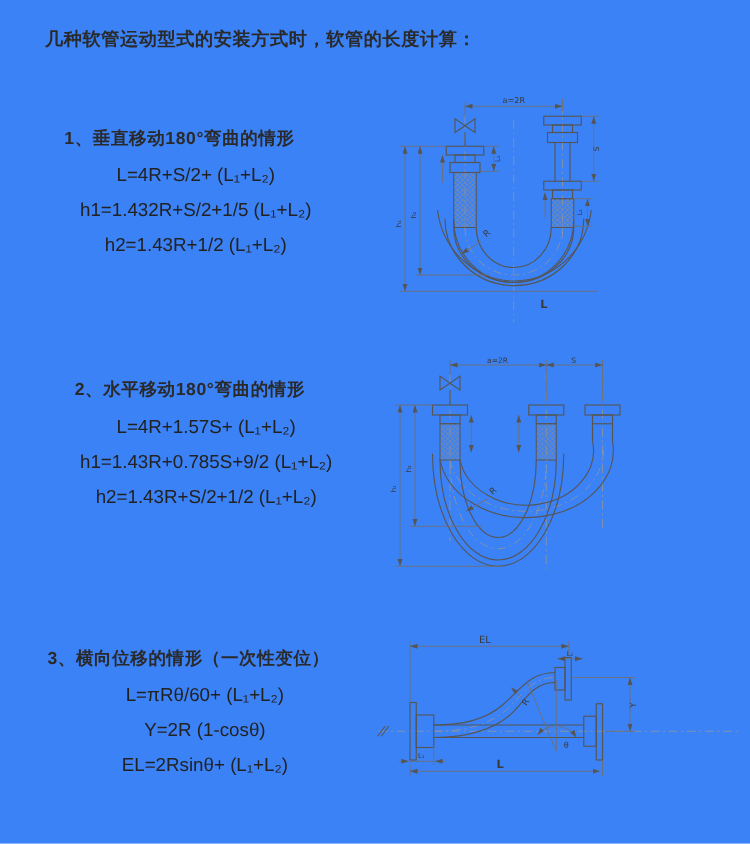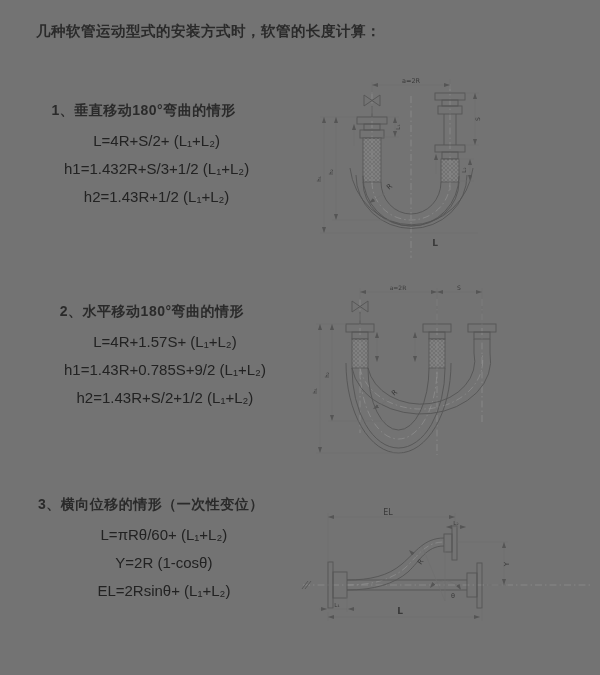--- a/index.html
+++ b/index.html
@@ -1,22 +1,22 @@
 <!DOCTYPE html>
 <html><head>
 <meta charset="utf-8">
 <style>
   html,body{margin:0;padding:0;background:#fff;}
   .page{
-    position:relative;width:600px;height:675px;background:#737373;overflow:hidden;
+    position:relative;width:600px;height:675px;background:#3b82f6;overflow:hidden;
     font-family:"Liberation Sans","DejaVu Sans",sans-serif;color:#2a2a2a;
   }
   .title{position:absolute;left:36px;top:22px;font-size:14.5px;font-weight:700;letter-spacing:.5px;}
   .sec{position:absolute;left:38px;text-align:center;}
-  #s1{top:102px;} #s2{top:303px;} #s3{top:496px;}
+  #s1{top:102px;} #s2{top:303px;} #s3{top:518px;}
   .heading{font-size:14px;font-weight:700;letter-spacing:.5px;}
   .formula{font-size:15px;margin-top:12px;padding-left:26px;color:#222;height:16px;}
   .formula:first-of-type{margin-top:14px;}
   .diag{position:absolute;}
   #d1{left:310px;top:72px;width:285px;height:193px;}
   #d2{left:310px;top:283px;width:285px;height:185px;}
   #d3{left:300px;top:500px;width:295px;height:155px;}
   svg text{font-family:"DejaVu Sans","Liberation Sans",sans-serif;fill:#3a3a3a;}
   .obj{stroke:#555;stroke-width:.9;fill:none;}
   .thin{stroke:#6f6f6f;stroke-width:.7;fill:none;}
@@ -26,21 +26,21 @@
 </head>
 <body>
 
 <div class="page">
 
   <div class="title">几种软管运动型式的安装方式时，软管的长度计算：</div>
 
   <section class="sec" id="s1">
     <div class="heading">1、垂直移动180°弯曲的情形</div>
     <div class="formula">L=4R+S/2+ (L₁+L₂)</div>
-    <div class="formula">h1=1.432R+S/3+1/2 (L₁+L₂)</div>
+    <div class="formula">h1=1.432R+S/2+1/5 (L₁+L₂)</div>
     <div class="formula">h2=1.43R+1/2 (L₁+L₂)</div>
   </section>
 
   <section class="sec" id="s2">
     <div class="heading">2、水平移动180°弯曲的情形</div>
     <div class="formula">L=4R+1.57S+ (L₁+L₂)</div>
     <div class="formula">h1=1.43R+0.785S+9/2 (L₁+L₂)</div>
     <div class="formula">h2=1.43R+S/2+1/2 (L₁+L₂)</div>
   </section>
 

